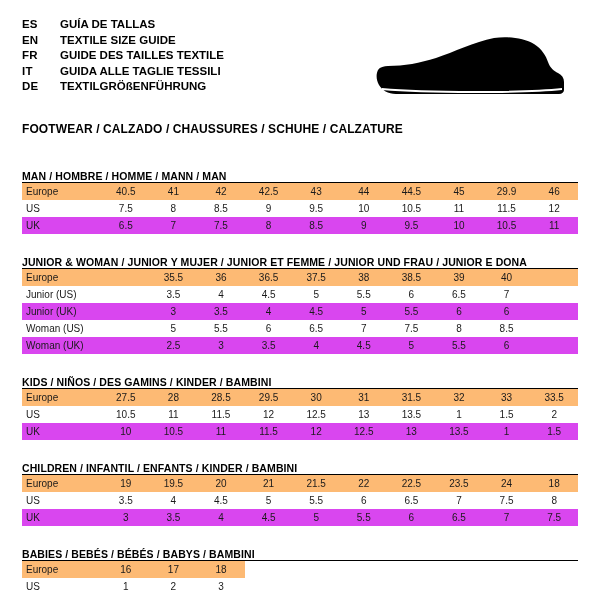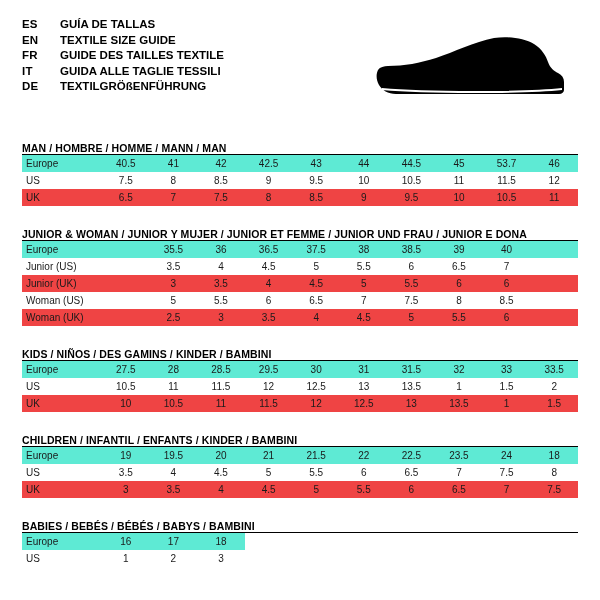--- a/index.html
+++ b/index.html
@@ -83,24 +83,24 @@
     text-align: center;
     color: #1a1a1a;
     vertical-align: middle;
   }
   table.sizes td.lbl {
     text-align: left;
     padding-left: 4px;
     width: 76px;
   }
   tr.shaded td {
-    background: #5eead4;
+    background: #fdba74;
   }
   tr.alt td {
-    background: #ef4444;
+    background: #d946ef;
   }
 
   .s-first { margin-top: 34px; }
 </style>
 </head>
 <body>
 
 <div class="page">
 
   <div class="header">
@@ -135,37 +135,38 @@
           C176,40 180,43 184,45 C188,47 190,50 190,54 L190,62
           C190,64 188,66 185,66 L22,66 C14,66 8,62 5,57
           C2,52 2,46 4,42 C6,39 10,38 14,38 C30,38 46,35 62,30
           C80,24 100,14 120,10 Z"></path>
         <path fill="#ffffff" d="M8,60 C30,62 60,63 100,63 C140,63 170,62 188,60
           L188,62 C170,64 140,65 100,65 C60,65 30,64 8,62 Z"></path>
       </svg>
     </div>
   </div>
 
+  <div class="footwear-title">FOOTWEAR / CALZADO / CHAUSSURES / SCHUHE / CALZATURE</div>
 
   <div class="section s-first">
     <div class="section-title">MAN / HOMBRE / HOMME / MANN / MAN</div>
     <div class="rule"></div>
     <table class="sizes">
       <tbody>
         <tr class="shaded">
           <td class="lbl">Europe</td>
           <td>40.5</td>
           <td>41</td>
           <td>42</td>
           <td>42.5</td>
           <td>43</td>
           <td>44</td>
           <td>44.5</td>
           <td>45</td>
-          <td>53.7</td>
+          <td>29.9</td>
           <td>46</td>
         </tr>
         <tr>
           <td class="lbl">US</td>
           <td>7.5</td>
           <td>8</td>
           <td>8.5</td>
           <td>9</td>
           <td>9.5</td>
           <td>10</td>

